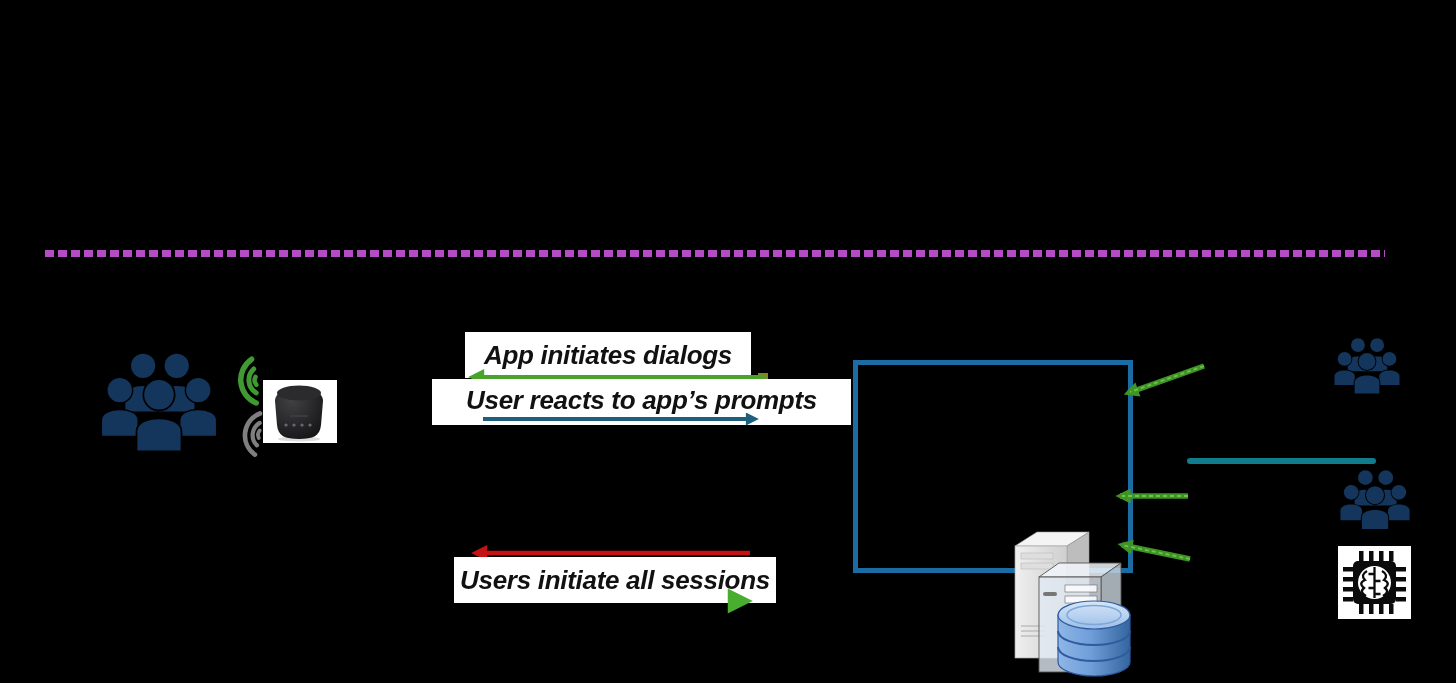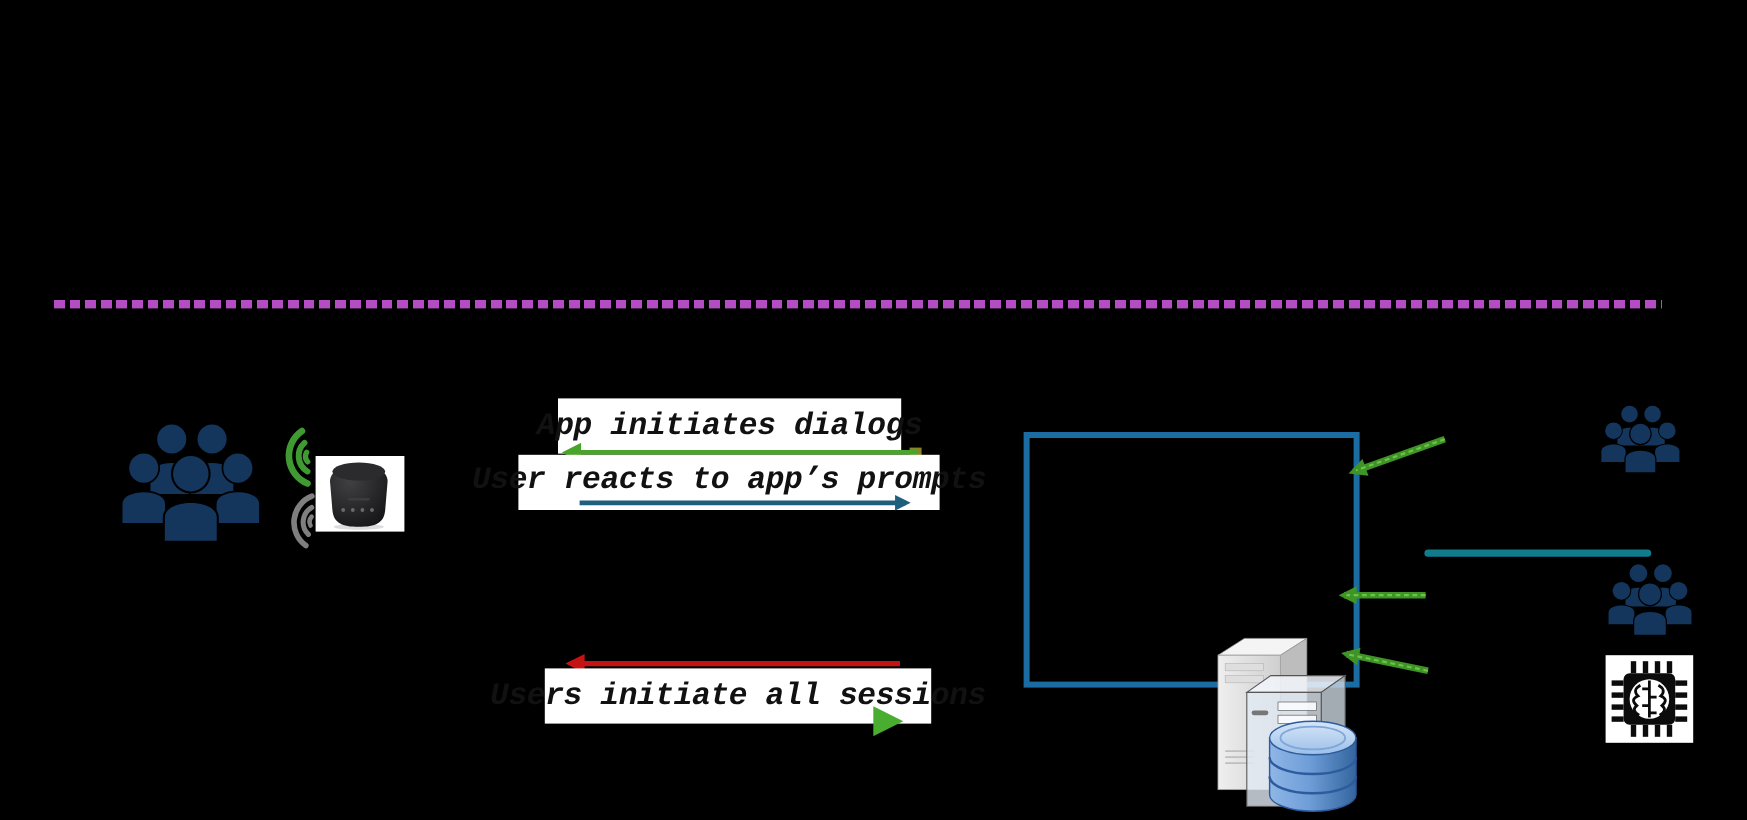--- a/index.html
+++ b/index.html
@@ -1,34 +1,34 @@
 <!DOCTYPE html>
 <html style="--bg: #000000; --divider: #b44cc4; --card: #ffffff; --text: #111111; --people: #14365c; --wavegreen: #3f9a32; --wavegray: #7f7f7f; --green: #4aa42b; --blue: #1f5f7e; --red: #c51313; --thickgreen: #41a32c; --sketchgreen: #3e9426; --boxblue: #1c6ca4; --teal: #117c8c;"><head>
 <meta charset="utf-8">
 <style>
   html,body{margin:0;padding:0;background:#000;}
   #canvas{
     position:relative;width:1456px;height:683px;background:var(--bg,#000);
-    overflow:hidden;font-family:Liberation Mono, monospace;
+    overflow:hidden;font-family:Liberation Sans, sans-serif;
   }
   .abs{position:absolute;}
   
   .divider{
     left:45px;top:250px;width:1340px;height:7px;
     background:repeating-linear-gradient(90deg,var(--divider) 0 9px,transparent 9px 13px);
   }
   
   .callout{
     background:var(--card);color:var(--text);
     display:flex;align-items:center;justify-content:center;
     font-style:italic;font-weight:bold;font-size:26px;white-space:nowrap;
     letter-spacing:-0.3px;
   }
   .co1{left:465px;top:332px;width:286px;height:46px;}
-  .co2{left:432px;top:379px;width:351px;height:46px;padding-bottom:4px;box-sizing:border-box;}
+  .co2{left:432px;top:379px;width:419px;height:46px;padding-bottom:4px;box-sizing:border-box;}
   .co3{left:420px;top:506px;width:368px;height:52px;padding-bottom:12px;box-sizing:border-box;}
   .co4{left:454px;top:557px;width:322px;height:46px;text-align:right;}
   
   .a-green1{left:453px;top:366px;}
   .a-blue{left:477px;top:408px;}
   .a-red{left:448px;top:542px;}
   .a-thick{left:456px;top:587px;}
   .a-sk1{left:1104px;top:358px;}
   .a-sk2{left:1102px;top:486px;}
   .a-sk3{left:1102px;top:533px;}

